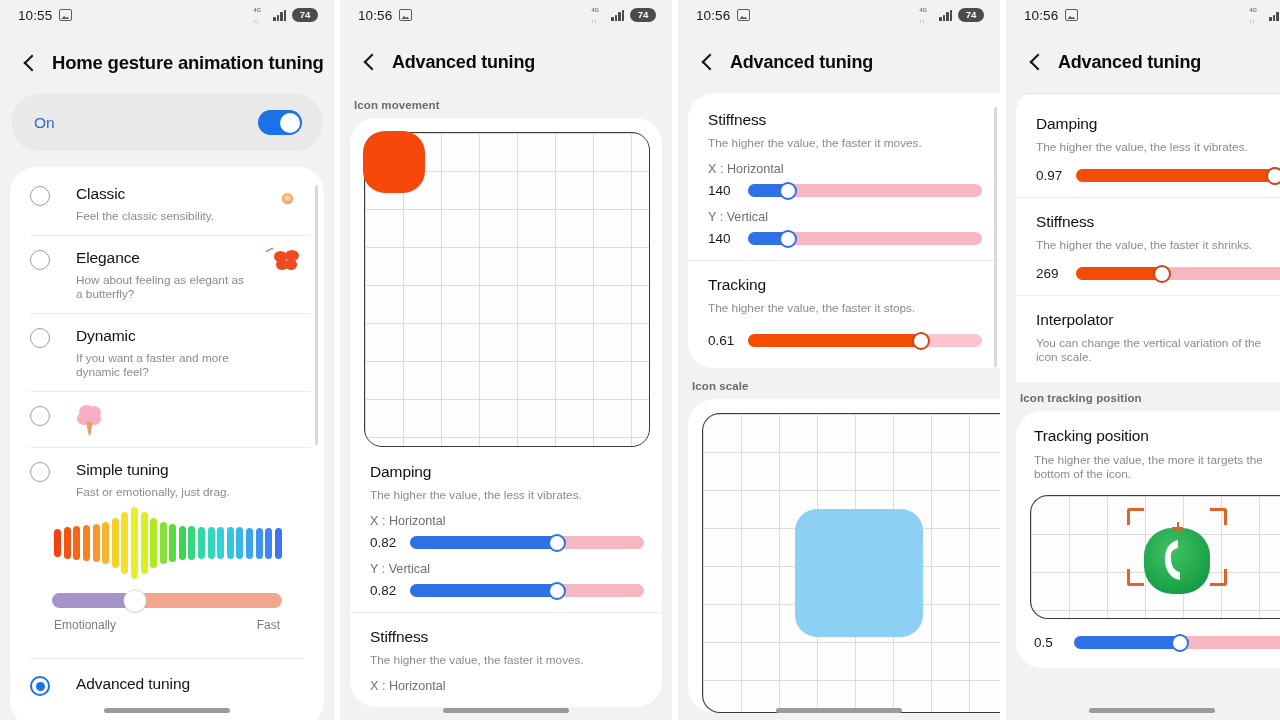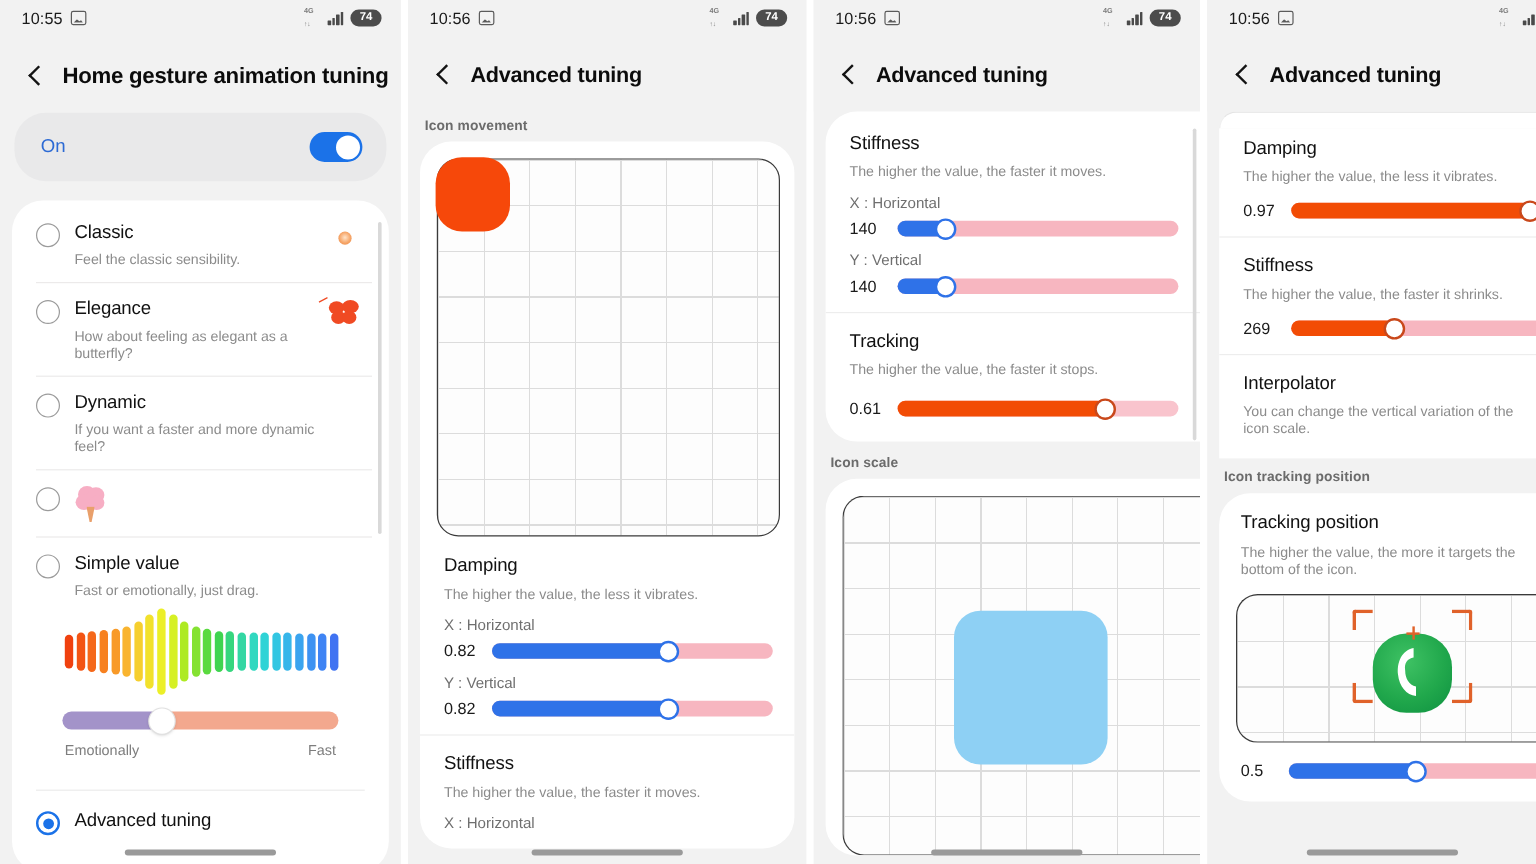--- a/index.html
+++ b/index.html
@@ -109,21 +109,21 @@
     width: 20px; height: 20px; border-radius: 50%; background: #fff;
   }
 
   
   .optlist { padding: 4px 0 0 0; }
   .opt { position: relative; padding: 14px 20px 12px 20px; }
   .opt + .opt::before {
     content: ""; position: absolute; left: 20px; right: 14px; top: 0;
     height: 1px; background: #eceaea;
   }
-  .optmain { display: flex; align-items: flex-start; gap: 12px; }
+  .optmain { display: flex; align-items: flex-start; gap: 26px; }
   .radio {
     width: 20px; height: 20px; border-radius: 50%;
     border: 1.7px solid #9b9b9b; flex: 0 0 auto; margin-top: 1px;
     background: #fff;
   }
   .radio.on { border-color: #1b72e8; border-width: 2px; position: relative; }
   .radio.on::after {
     content: ""; position: absolute; left: 3.6px; top: 3.6px;
     width: 9px; height: 9px; border-radius: 50%; background: #1b72e8;
   }
@@ -361,21 +361,21 @@
             <span class="optemoji">
               <span class="em-candy"><span></span><span></span><span></span><span></span></span>
             </span>
           </div>
         </div>
 
         <div class="opt">
           <div class="optmain">
             <span class="radio"></span>
             <span class="opttext">
-              <span class="opttitle">Simple value</span>
+              <span class="opttitle">Simple tuning</span>
               <div class="optdesc">Fast or emotionally, just drag.</div>
             </span>
           </div>
 
           <div class="wave" id="wave">
               <b style="height: 28.8px; background: rgb(240, 65, 15);"></b>
               <b style="height: 31.7px; background: rgb(243, 84, 20);"></b>
               <b style="height: 33.8px; background: rgb(245, 104, 26);"></b>
               <b style="height: 36px; background: rgb(247, 129, 32);"></b>
               <b style="height: 38.2px; background: rgb(248, 154, 40);"></b>

